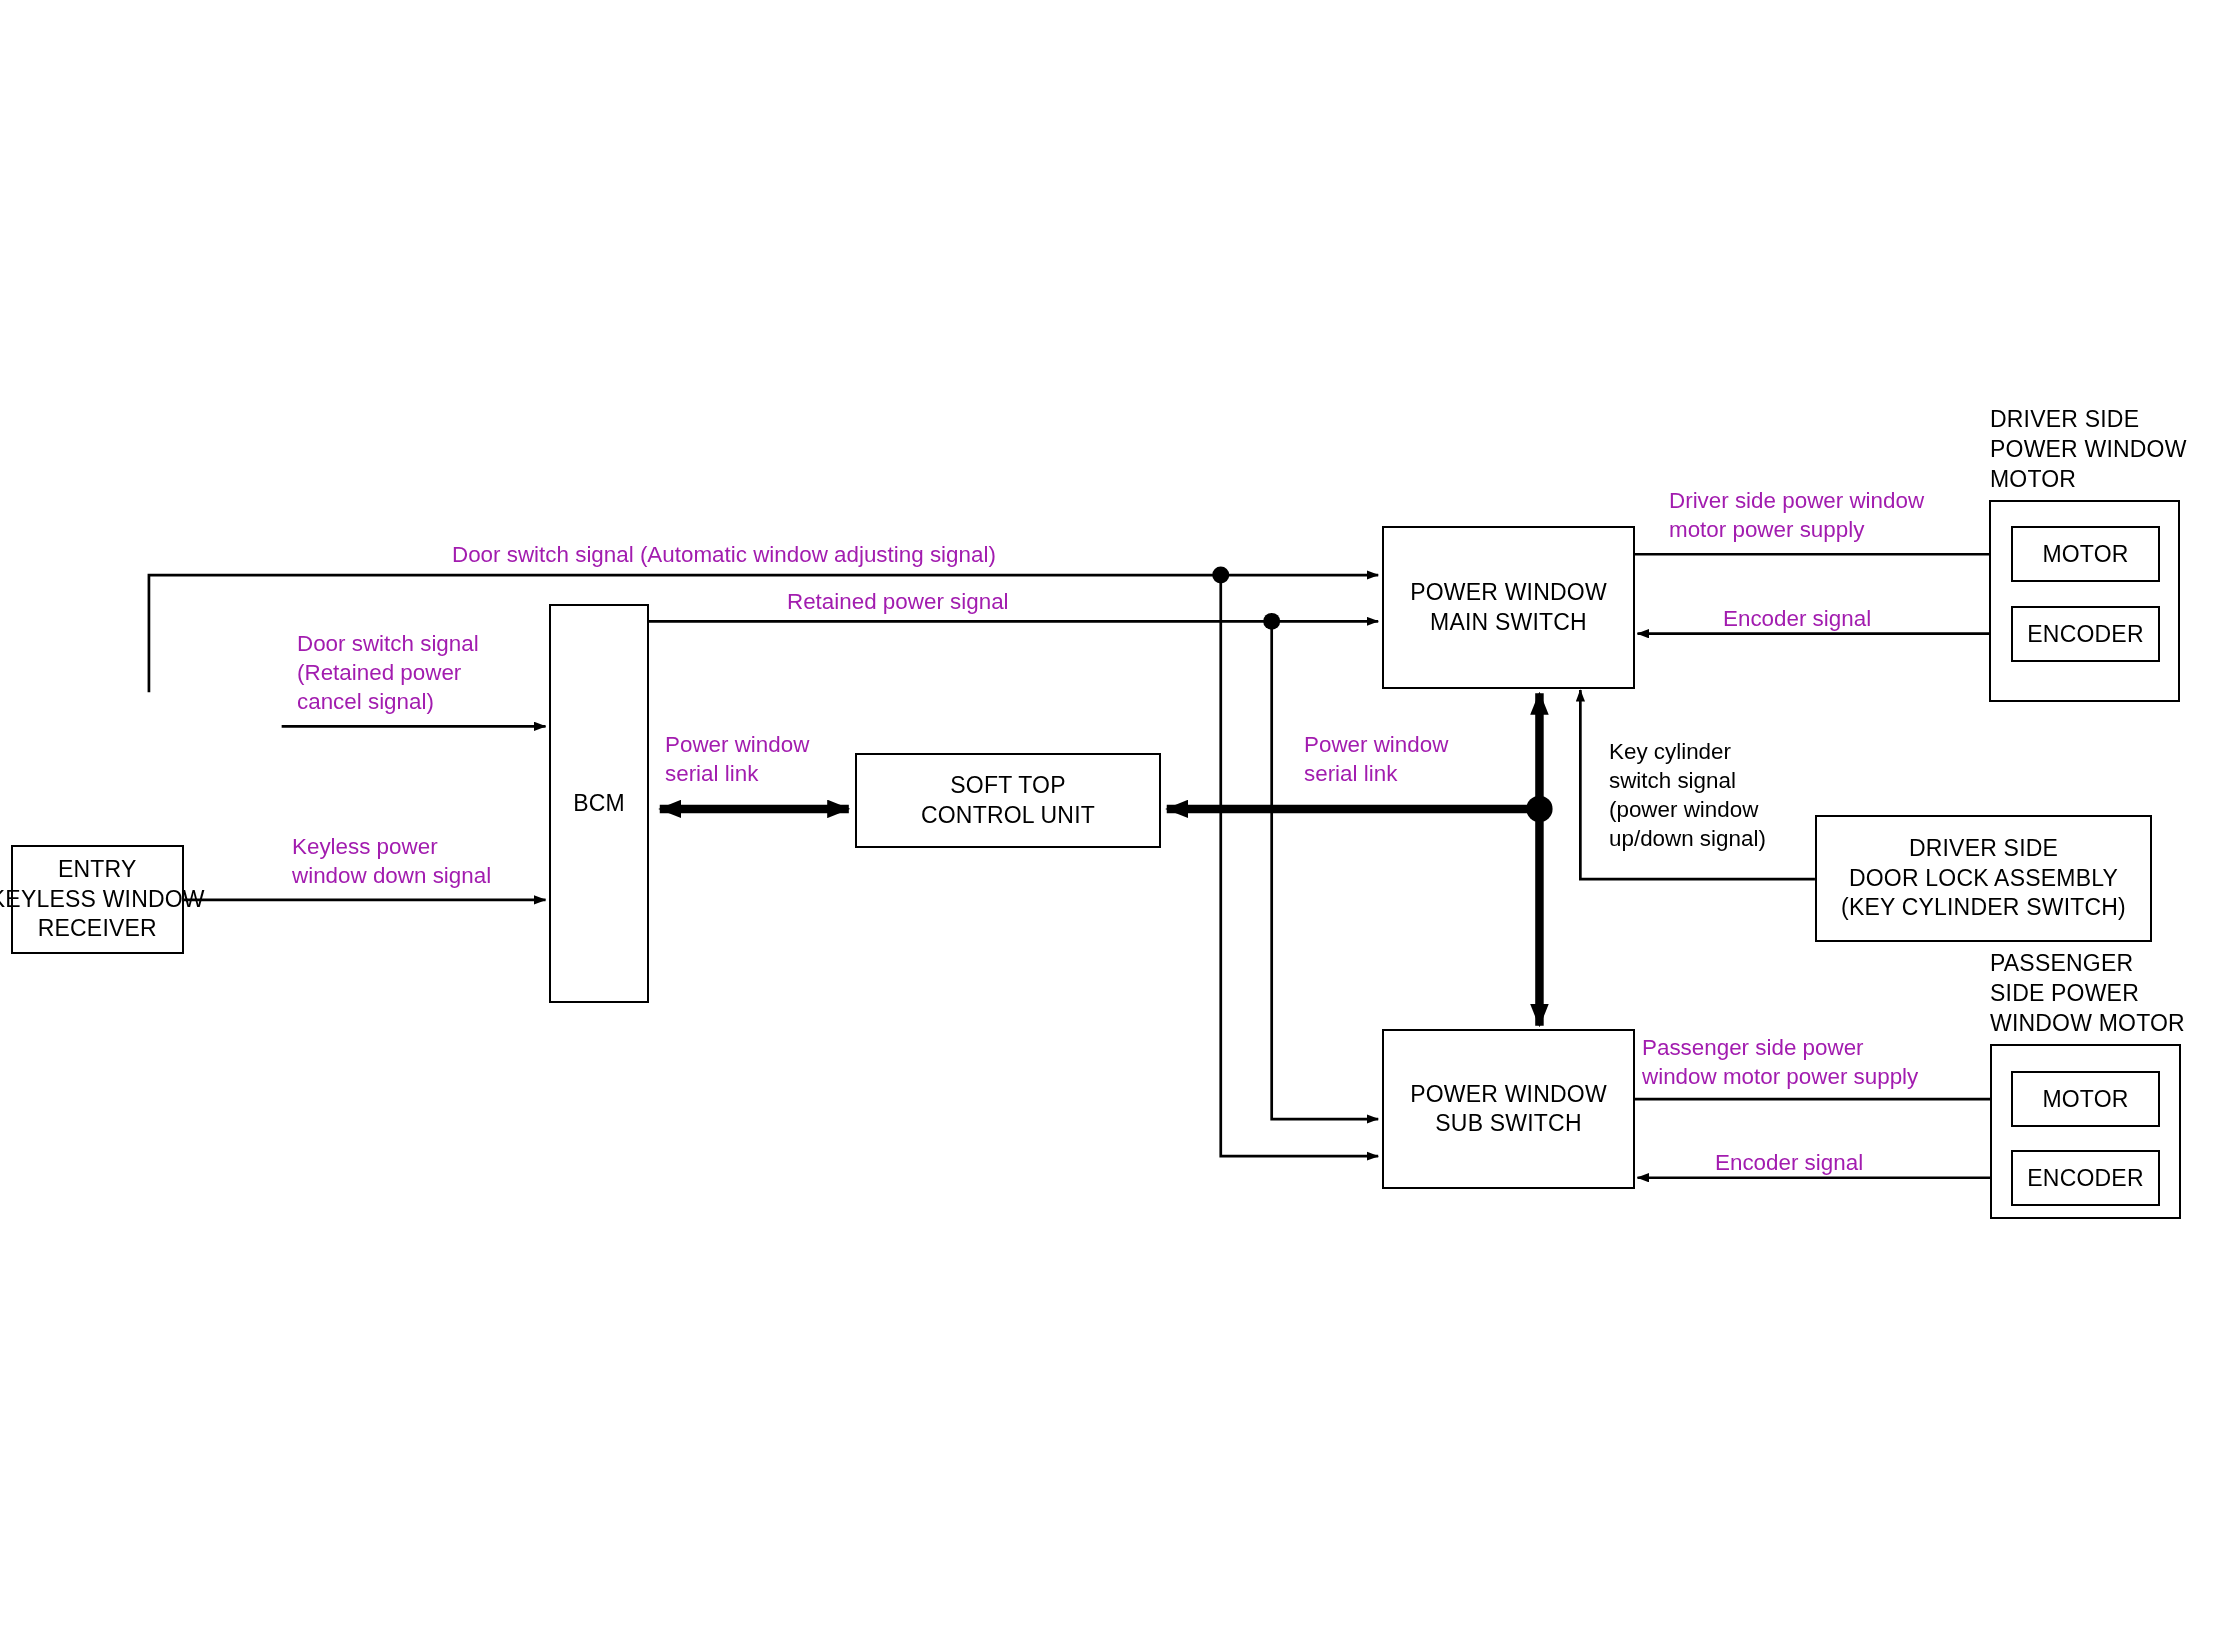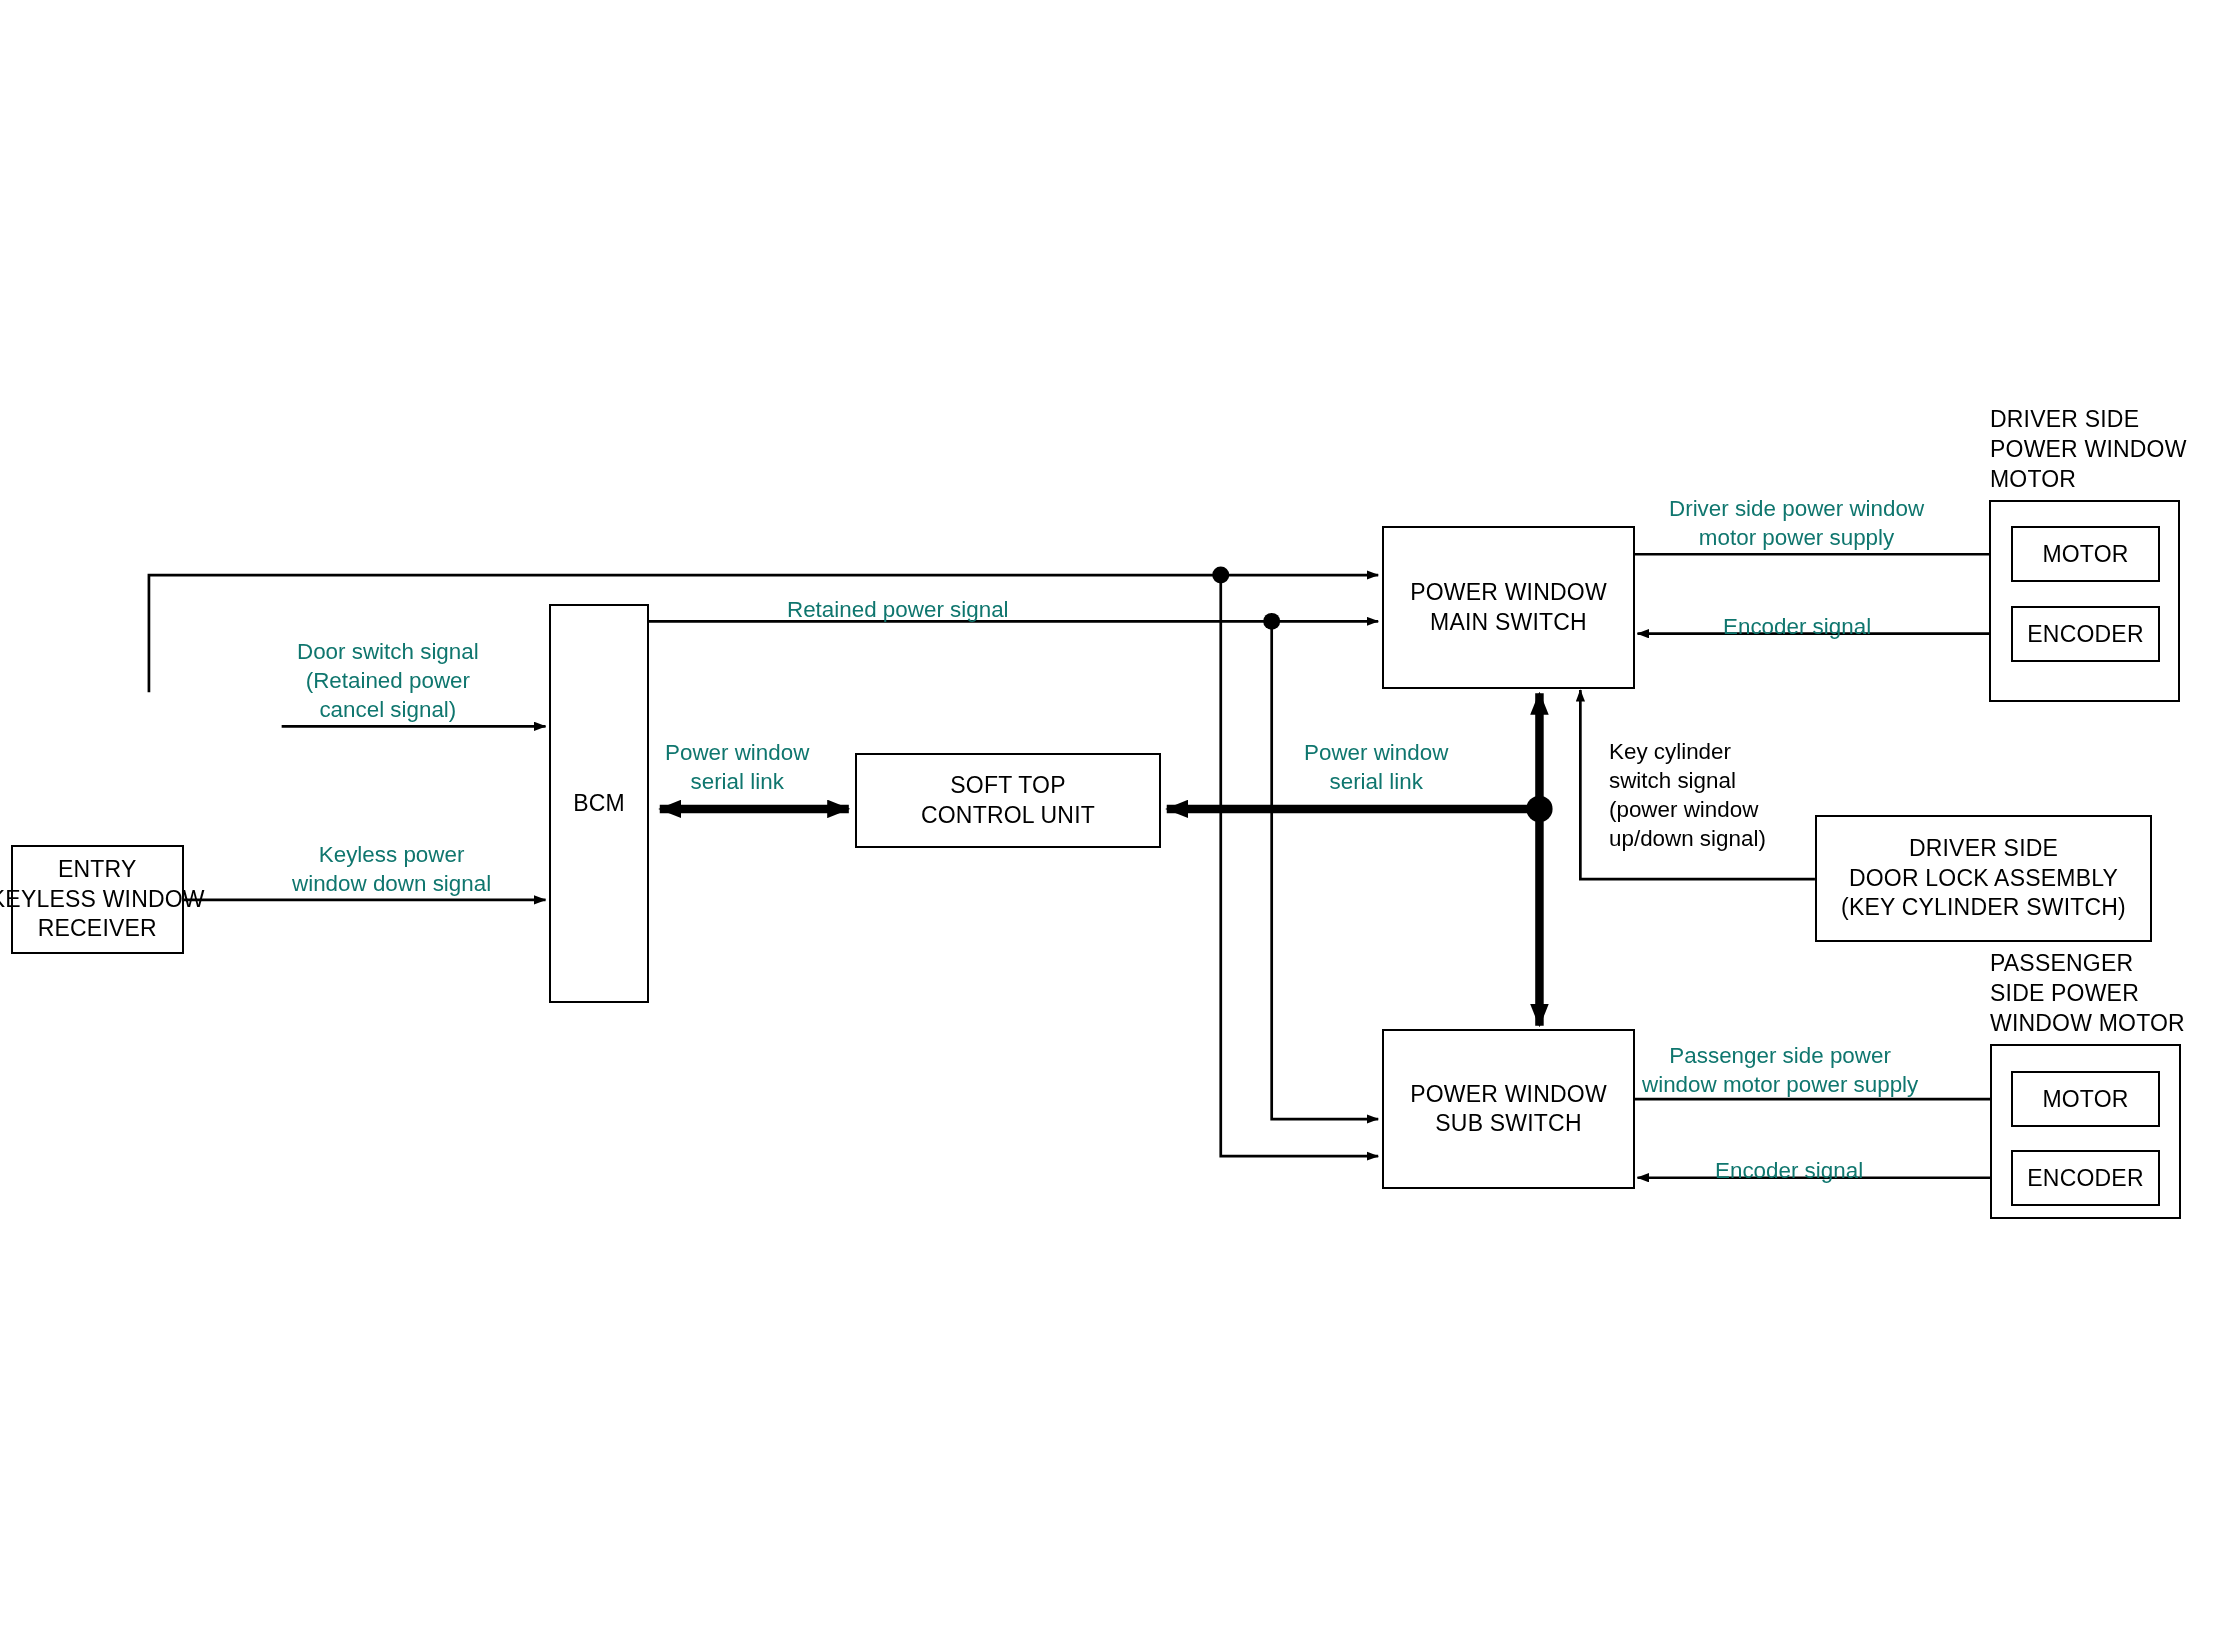--- a/index.html
+++ b/index.html
@@ -51,26 +51,25 @@
     background: #ffffff;
     display: flex;
     align-items: center;
     justify-content: center;
     font-size: 23px;
     color: #000000;
     letter-spacing: 0.2px;
   }
   .edge-label {
     position: absolute;
-    color: #0f766e;
+    color: #a21caf;
     font-size: 22.4px;
     line-height: 1.30;
     white-space: pre-line;
-    text-align: center;
-    margin-top: 8px;
+    text-align: left;
   }
   .group-title {
     position: absolute;
     color: #000000;
     font-size: 23px;
     line-height: 1.30;
     white-space: pre-line;
     text-align: left;
     letter-spacing: 0.2px;
   }
@@ -190,20 +189,21 @@
 WINDOW MOTOR</div>
 
   <div class="node-box" style="left:1990px; top:1044px; width:191px; height:175px;"></div>
   <div class="inner-box" style="left:2011px; top:1071px; width:149px; height:56px;">
     <span>MOTOR</span>
   </div>
   <div class="inner-box" style="left:2011px; top:1150px; width:149px; height:56px;">
     <span>ENCODER</span>
   </div>
 
+  <div class="edge-label" style="left:452px; top:540px;">Door switch signal (Automatic window adjusting signal)</div>
 
   <div class="edge-label" style="left:297px; top:629px;">Door switch signal
 (Retained power
 cancel signal)</div>
 
   <div class="edge-label" style="left:787px; top:587px;">Retained power signal</div>
 
   <div class="edge-label" style="left:292px; top:832px;">Keyless power
 window down signal</div>
 

